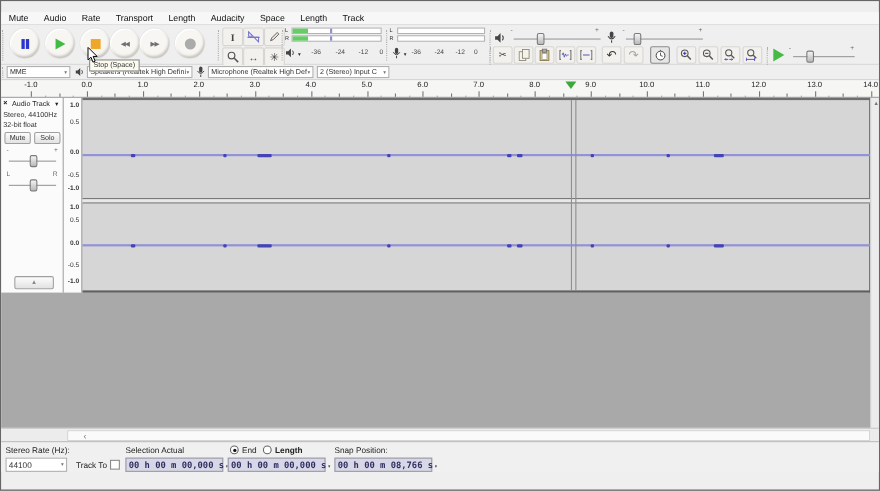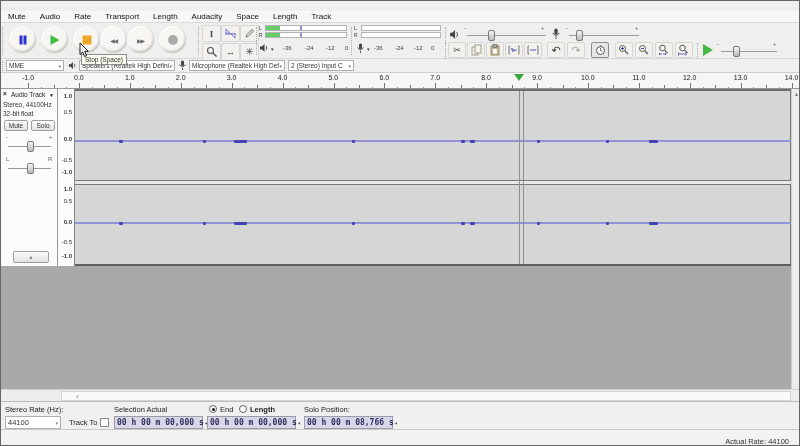--- a/index.html
+++ b/index.html
@@ -536,23 +536,20 @@
     <div class="timefield" style="left:113px;width:89px;">
       <span>00 h 00 m 00,000 s</span><span class="chev">▾</span>
     </div>
     <div class="radio sel" style="left:208px;top:3px;"></div>
     <div class="sb-lbl" style="left:219px;">End</div>
     <div class="radio" style="left:238px;top:3px;"></div>
     <div class="sb-lbl" style="left:249px;font-weight:bold;">Length</div>
     <div class="timefield" style="left:206px;width:89px;">
       <span>00 h 00 m 00,000 s</span><span class="chev">▾</span>
     </div>
-    <div class="sb-lbl" style="left:303px;">Solo Position:</div>
+    <div class="sb-lbl" style="left:303px;">Snap Position:</div>
     <div class="timefield" style="left:303px;width:89px;">
       <span>00 h 00 m 08,766 s</span><span class="chev">▾</span>
     </div>
   </div>
 
-  <div class="abs" id="statusbar">
-    <div id="actual-rate">Actual Rate: 44100</div>
-  </div>
 
 </div>
 
 </body></html>

